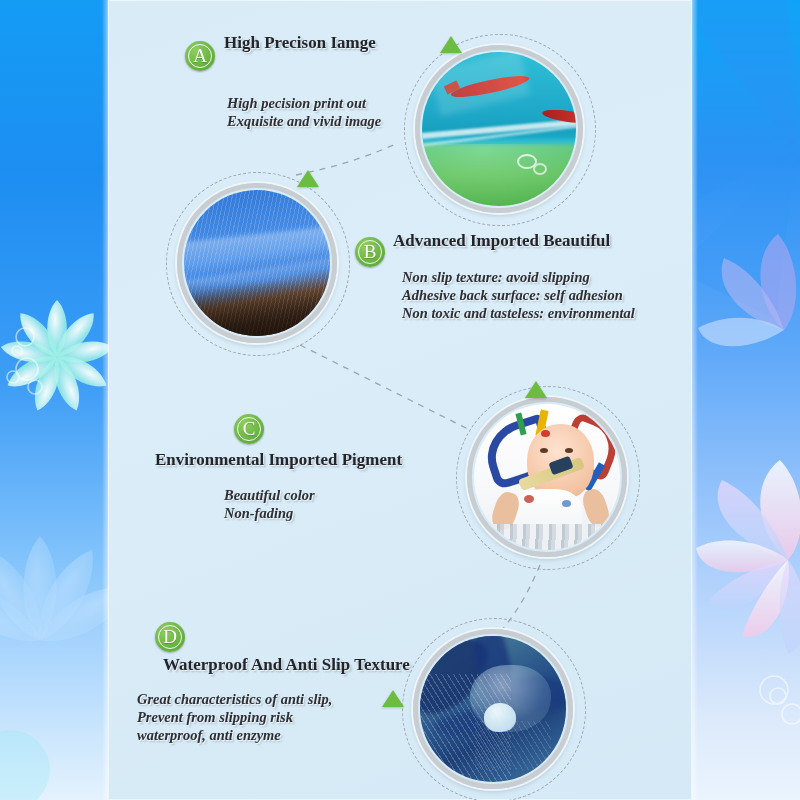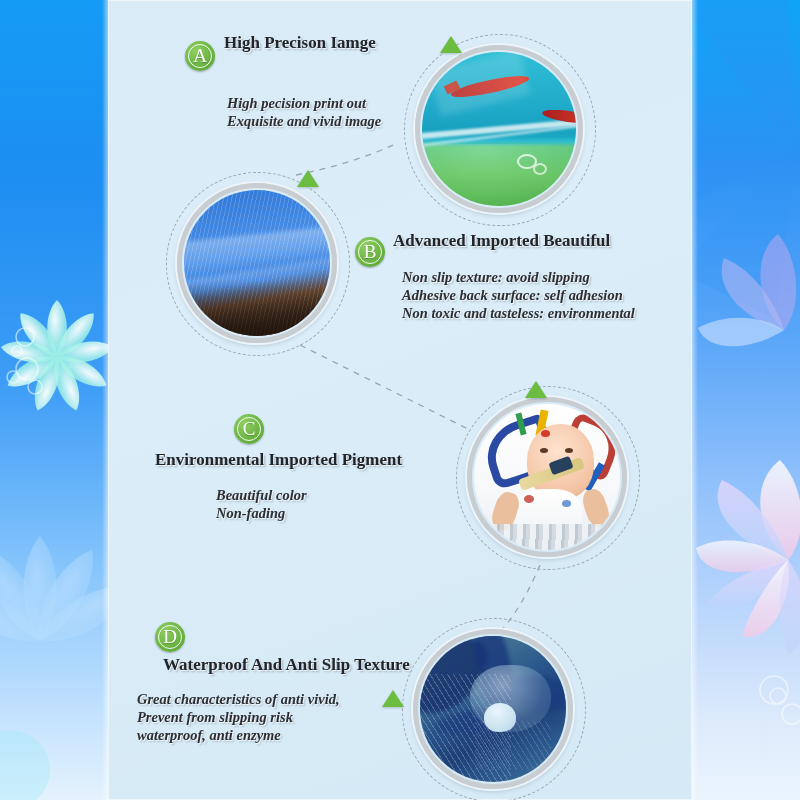--- a/index.html
+++ b/index.html
@@ -259,21 +259,21 @@
     </div>
     <div class="ring"></div>
   </div>
 
   <div class="arrow" style="left:525px;top:381px;"></div>
 
   <div class="badge" style="left:234px;top:414px;">
     <b>C</b>
   </div>
   <div class="head" style="left:155px;top:450px;">Environmental Imported Pigment</div>
-  <div class="body" style="left:216px;top:486px;font-style:italic;">
+  <div class="body" style="left:224px;top:486px;font-style:italic;">
     <div>Beautiful color</div>
     <div>Non-fading</div>
   </div>
 
   <div class="dashring" style="left:402px;top:618px;width:182px;height:182px;"></div>
 
   <div class="photo" style="left:413px;top:629px;width:160px;height:160px;">
     <div class="img">
       <i style="inset:0;background:linear-gradient(150deg,#4c7f9e 0%,#3f6f93 25%,#28548a 45%,#1d3f78 62%,#2c5a8e 80%,#48789c 100%);"></i>
       <i style="left:-10%;top:-5%;width:50%;height:60%;background:#16306b;border-radius:50% 20% 60% 30%;transform:rotate(25deg);opacity:.8;filter:blur(2px);"></i>
@@ -288,18 +288,18 @@
     <div class="ring"></div>
   </div>
 
   <div class="arrow" style="left:382px;top:690px;"></div>
 
   <div class="badge" style="left:155px;top:622px;">
     <b>D</b>
   </div>
   <div class="head" style="left:119px;top:655px;margin-left:44px;">Waterproof And Anti Slip Texture</div>
   <div class="body" style="left:137px;top:690px;">
-    <div>Great characteristics of anti vivid,</div>
+    <div>Great characteristics of anti slip,</div>
     <div>Prevent from slipping risk</div>
     <div>waterproof, anti enzyme</div>
   </div>
 
 </div>
 
 </body></html>

